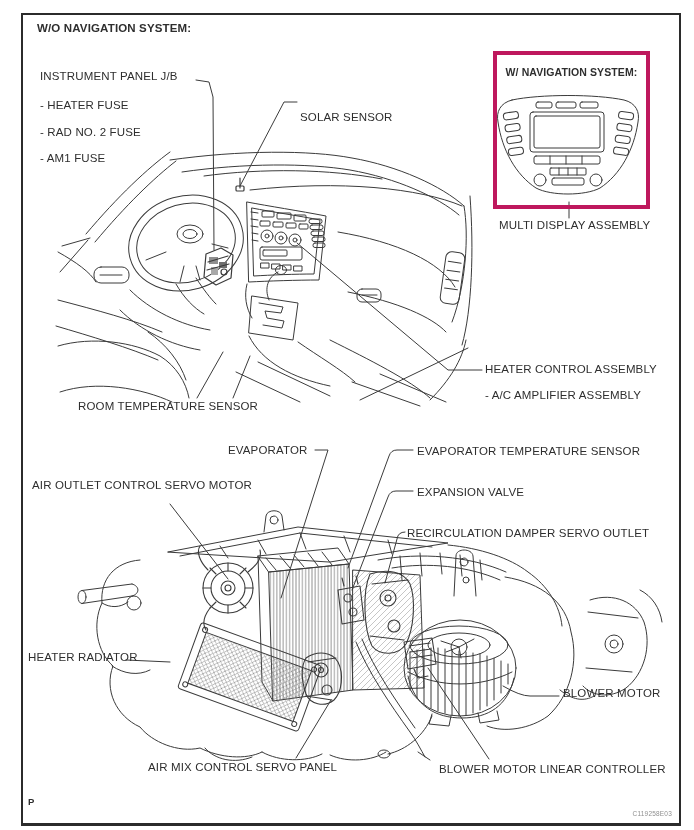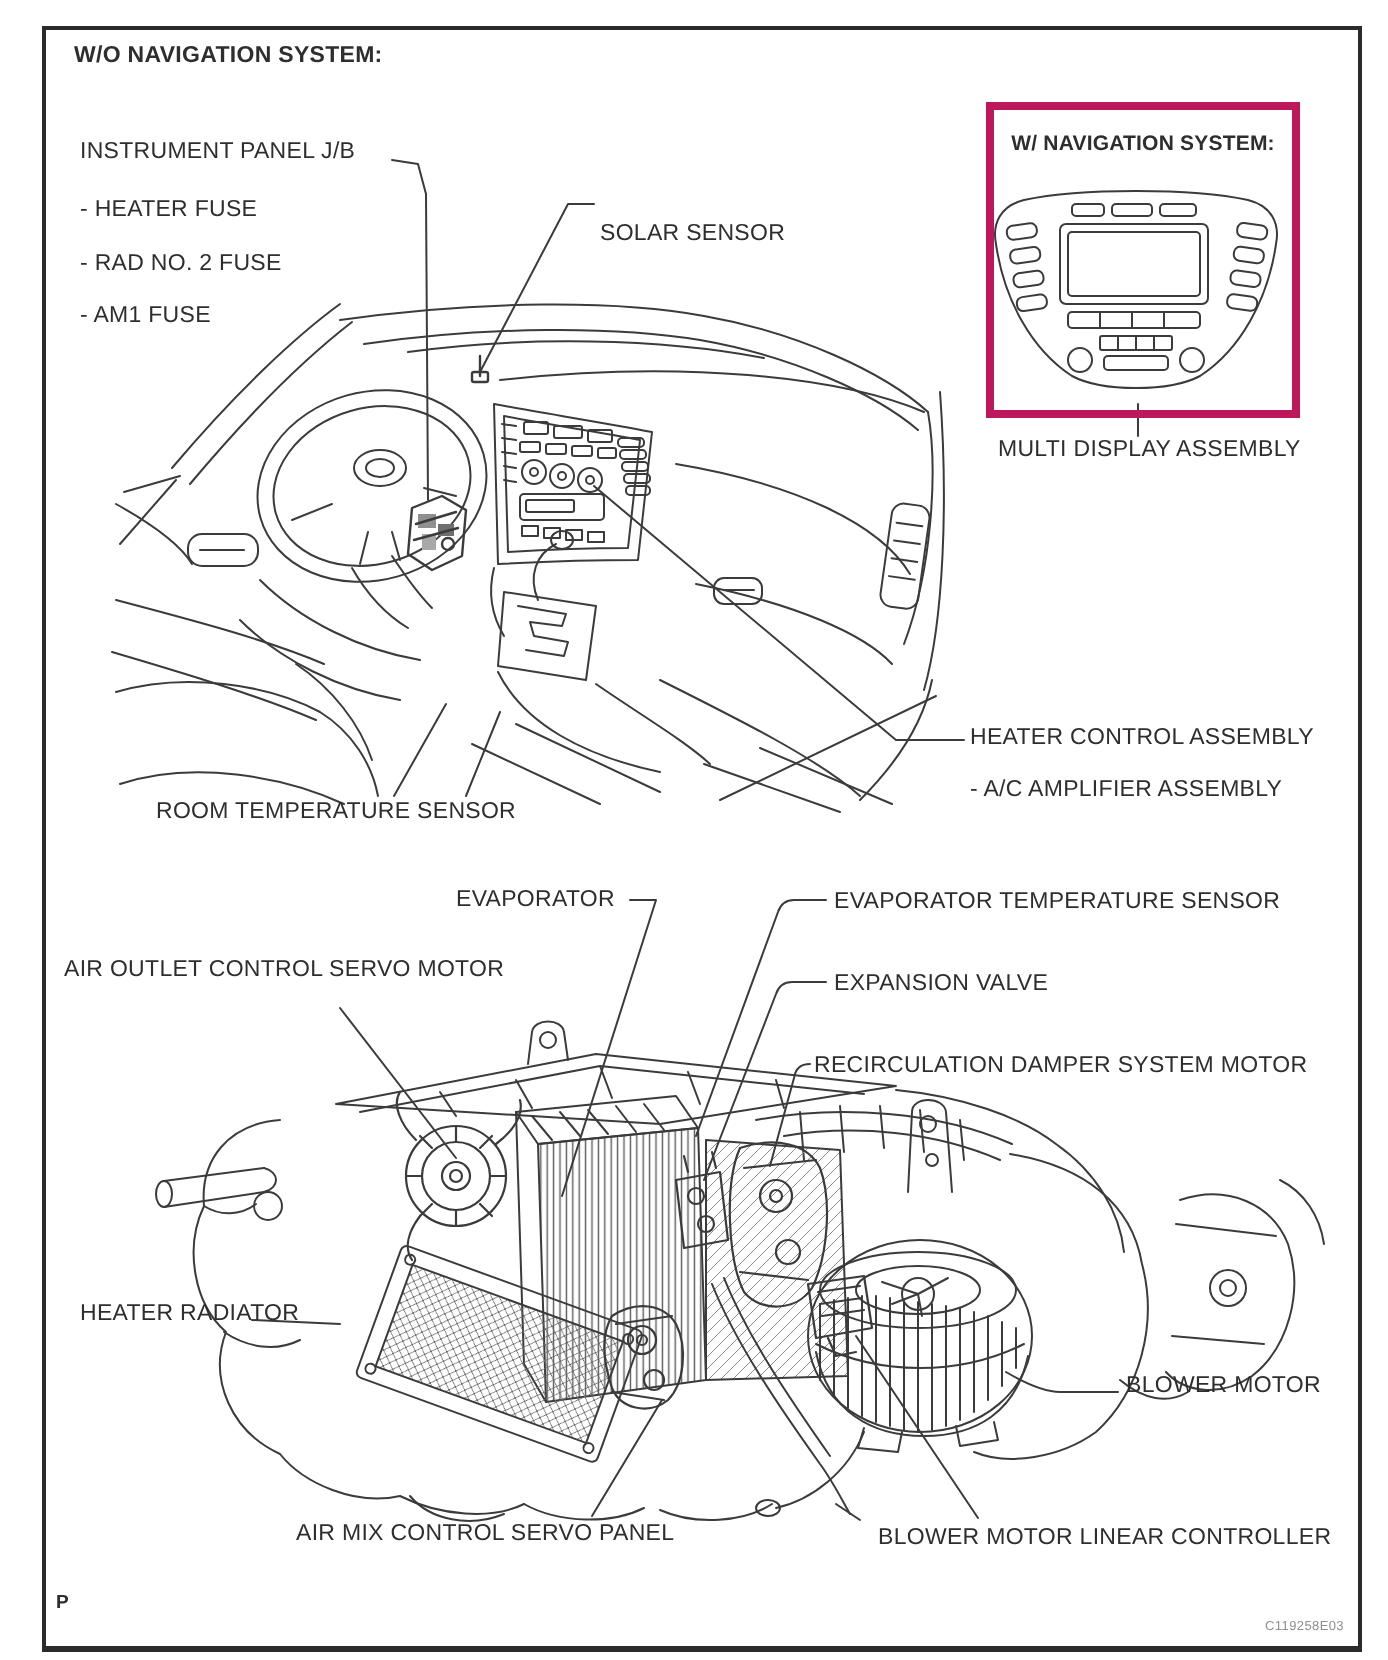--- a/index.html
+++ b/index.html
@@ -311,21 +311,21 @@
   <div class="lbl" style="left:499px;top:219px;">MULTI DISPLAY ASSEMBLY</div>
 
   <div class="lbl" style="left:485px;top:363px;">HEATER CONTROL ASSEMBLY</div>
   <div class="lbl" style="left:485px;top:389px;">- A/C AMPLIFIER ASSEMBLY</div>
   <div class="lbl" style="left:78px;top:400px;">ROOM TEMPERATURE SENSOR</div>
 
   <div class="lbl" style="left:228px;top:444px;">EVAPORATOR</div>
   <div class="lbl" style="left:32px;top:479px;">AIR OUTLET CONTROL SERVO MOTOR</div>
   <div class="lbl" style="left:417px;top:445px;">EVAPORATOR TEMPERATURE SENSOR</div>
   <div class="lbl" style="left:417px;top:486px;">EXPANSION VALVE</div>
-  <div class="lbl" style="left:407px;top:527px;">RECIRCULATION DAMPER SYSTEM MOTOR</div>
-  <div class="lbl" style="left:40px;top:651px;">HEATER RADIATOR</div>
+  <div class="lbl" style="left:407px;top:527px;">RECIRCULATION DAMPER SERVO OUTLET</div>
+  <div class="lbl" style="left:28px;top:651px;">HEATER RADIATOR</div>
   <div class="lbl" style="left:563px;top:687px;">BLOWER MOTOR</div>
   <div class="lbl" style="left:148px;top:761px;">AIR MIX CONTROL SERVO PANEL</div>
   <div class="lbl" style="left:415px;top:763px;padding-left:24px;">BLOWER MOTOR LINEAR CONTROLLER</div>
 
   <div class="pagemark">P</div>
   <div class="figcode">C119258E03</div>
 </div>
 
 </body></html>

